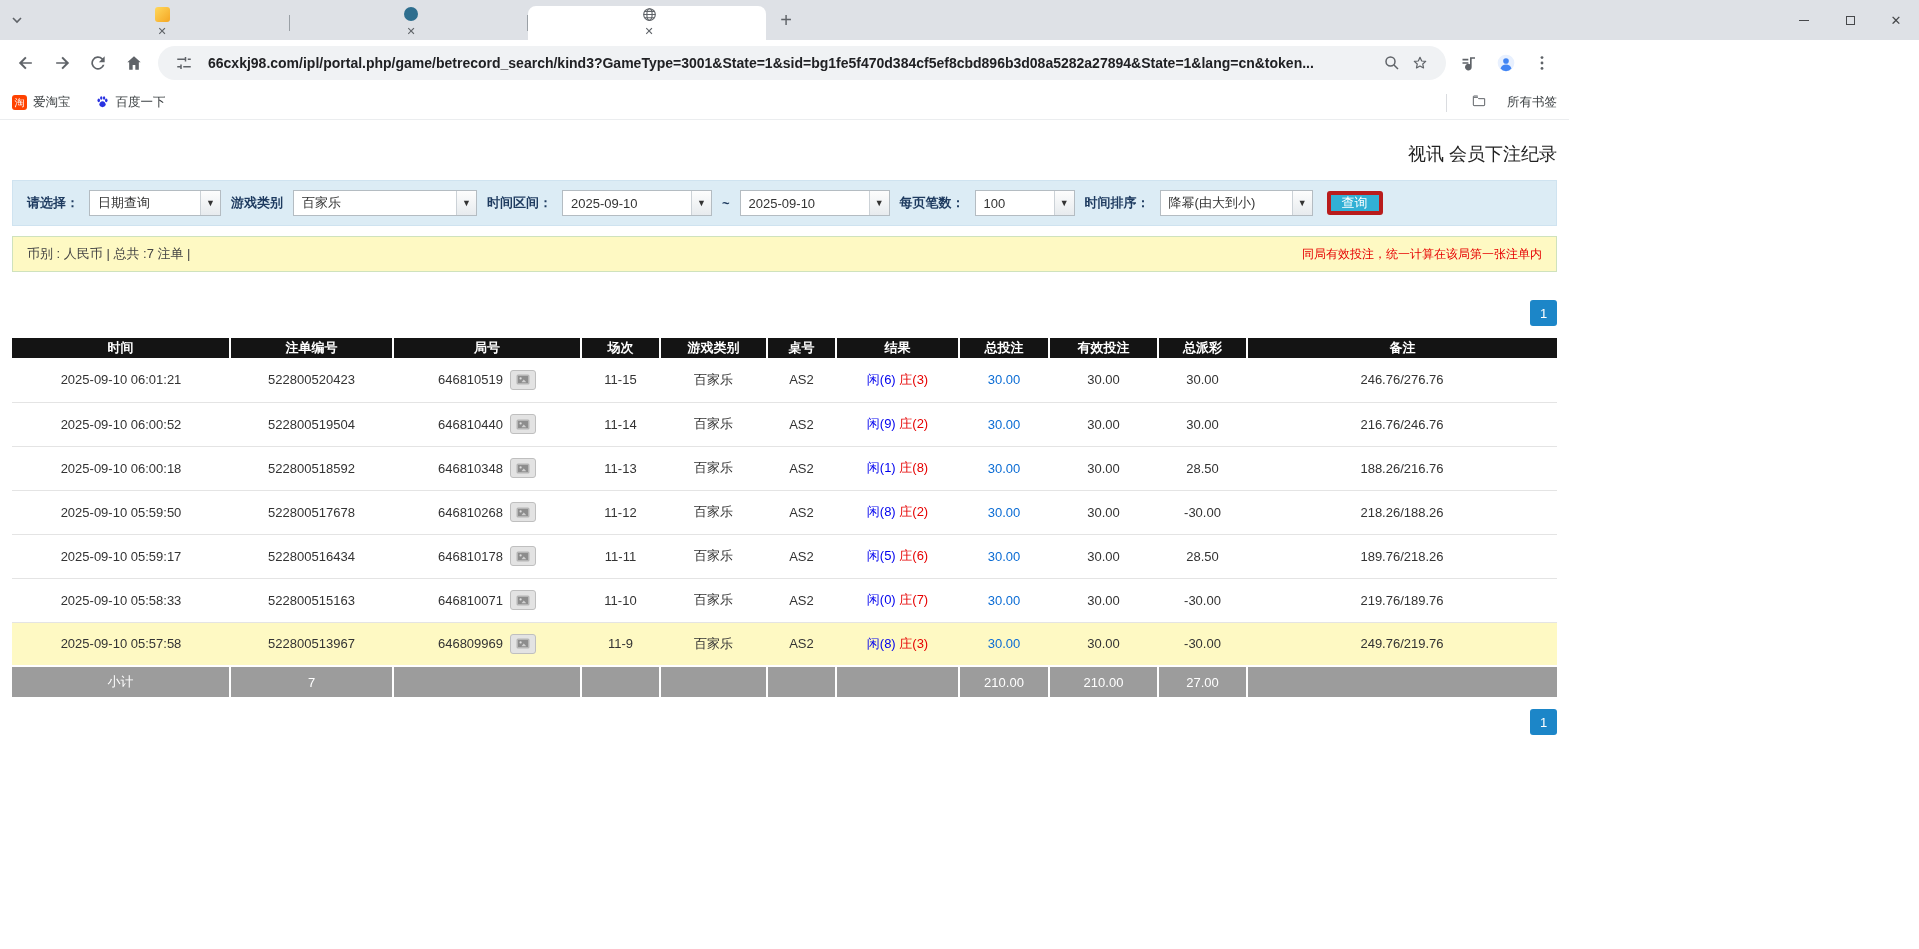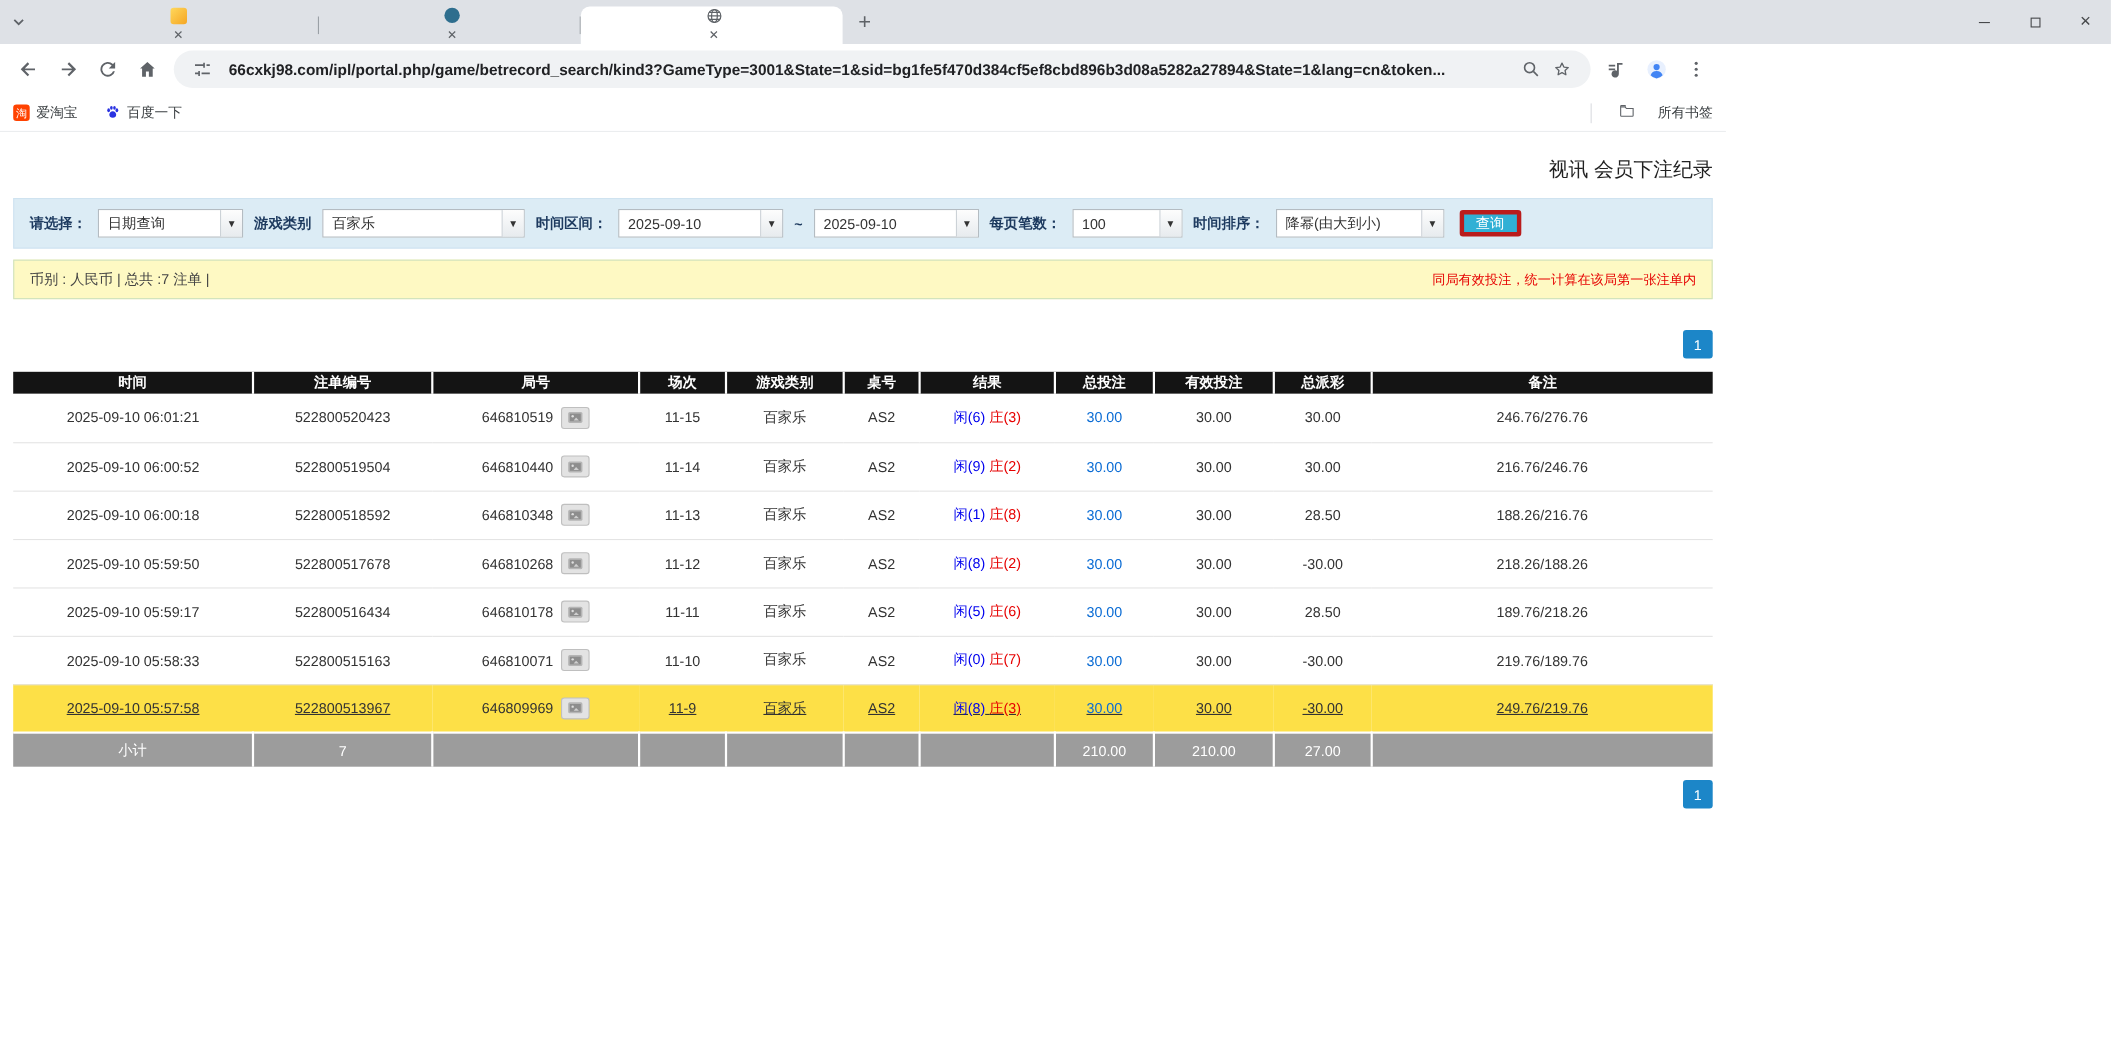--- a/index.html
+++ b/index.html
@@ -61,21 +61,21 @@
   .summary-right { font-size:12px; color:#e60000; }
 
   .pager-row { display:flex; justify-content:flex-end; margin-top:28px; }
   .pager-row.bottom { margin-top:12px; }
   .page-btn { width:27px; height:26px; background:#1c86c8; color:#fff; font-size:13px; display:flex; align-items:center; justify-content:center; border-radius:3px; cursor:pointer; }
 
   table.bet-table { width:100%; border-collapse:collapse; table-layout:fixed; margin-top:12px; }
   .bet-table thead th { background:#141414; color:#fff; font-size:13px; font-weight:bold; height:16px; border-right:2px solid #fff; }
   .bet-table thead th:last-child { border-right:none; }
   .bet-table tbody td { height:44px; text-align:center; font-size:13px; color:#333; border-bottom:1px solid #e4e4e4; background:#fff; }
-  .bet-table tr.row-highlight td { background:#fde047;text-decoration:underline; }
+  .bet-table tr.row-highlight td { background:#fef9c3; }
   .bet-table tfoot td { background:#9c9c9c; color:#fff; height:31px; text-align:center; font-size:13px; border-right:2px solid #fff; border-top:2px solid #fff; }
   .bet-table tfoot td:last-child { border-right:none; }
 
   .res-player { color:#0000ee; }
   .res-banker { color:#e60000; }
   .bet-link { color:#0b6cd4; cursor:pointer; }
   .neg { color:#e60000; }
   .round-wrap { display:inline-flex; align-items:center; gap:7px; }
   .round-icon { width:26px; height:20px; background:#e3e3e3; border:1px solid #bfbfbf; border-radius:3px; display:inline-flex; align-items:center; justify-content:center; cursor:pointer; }
 </style>

